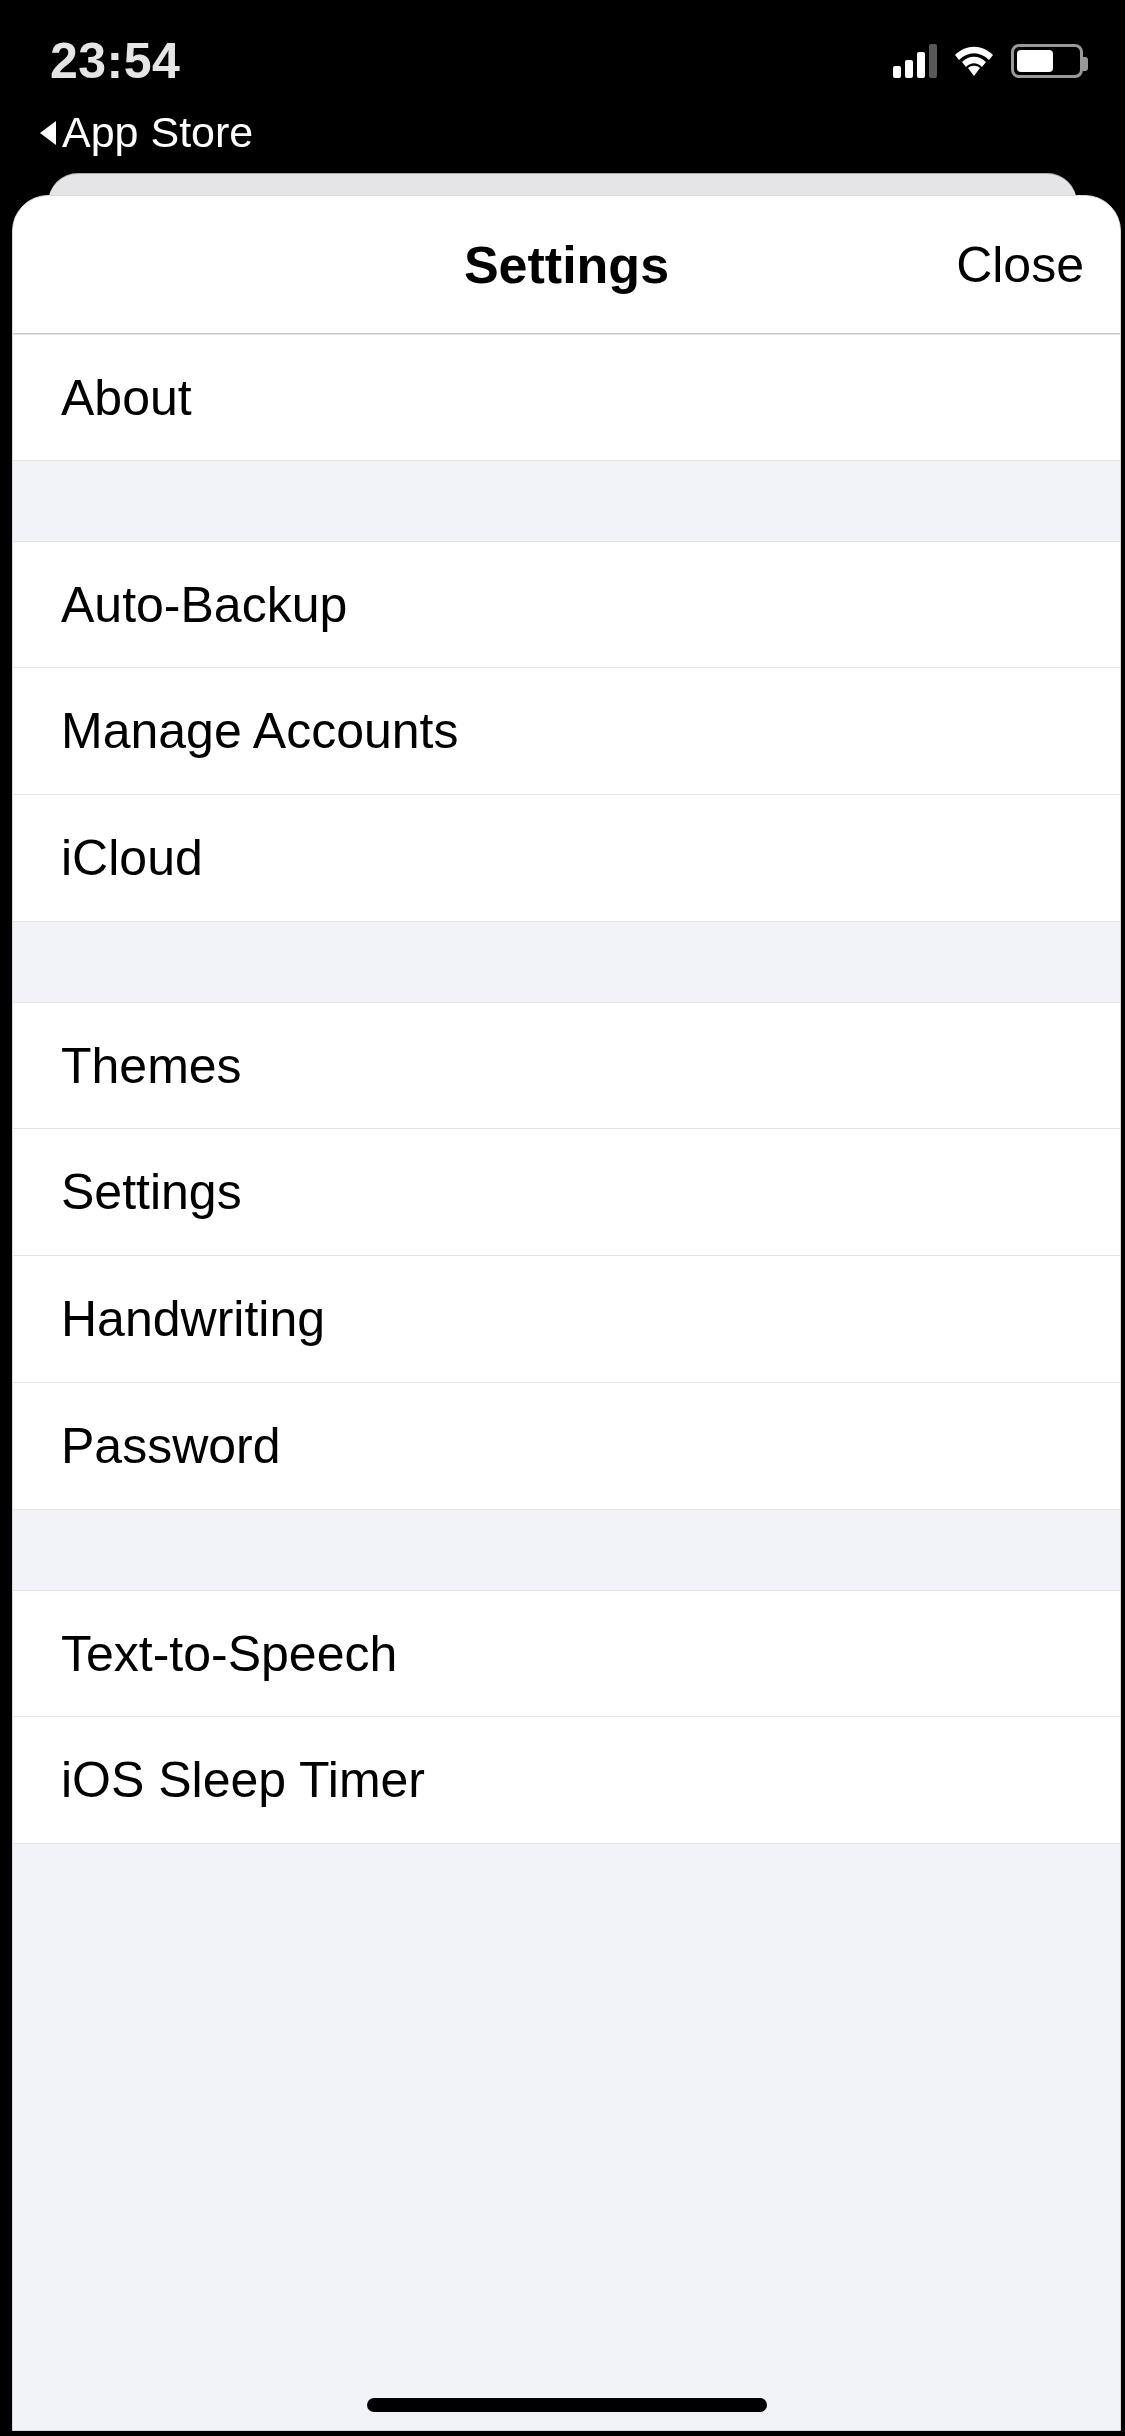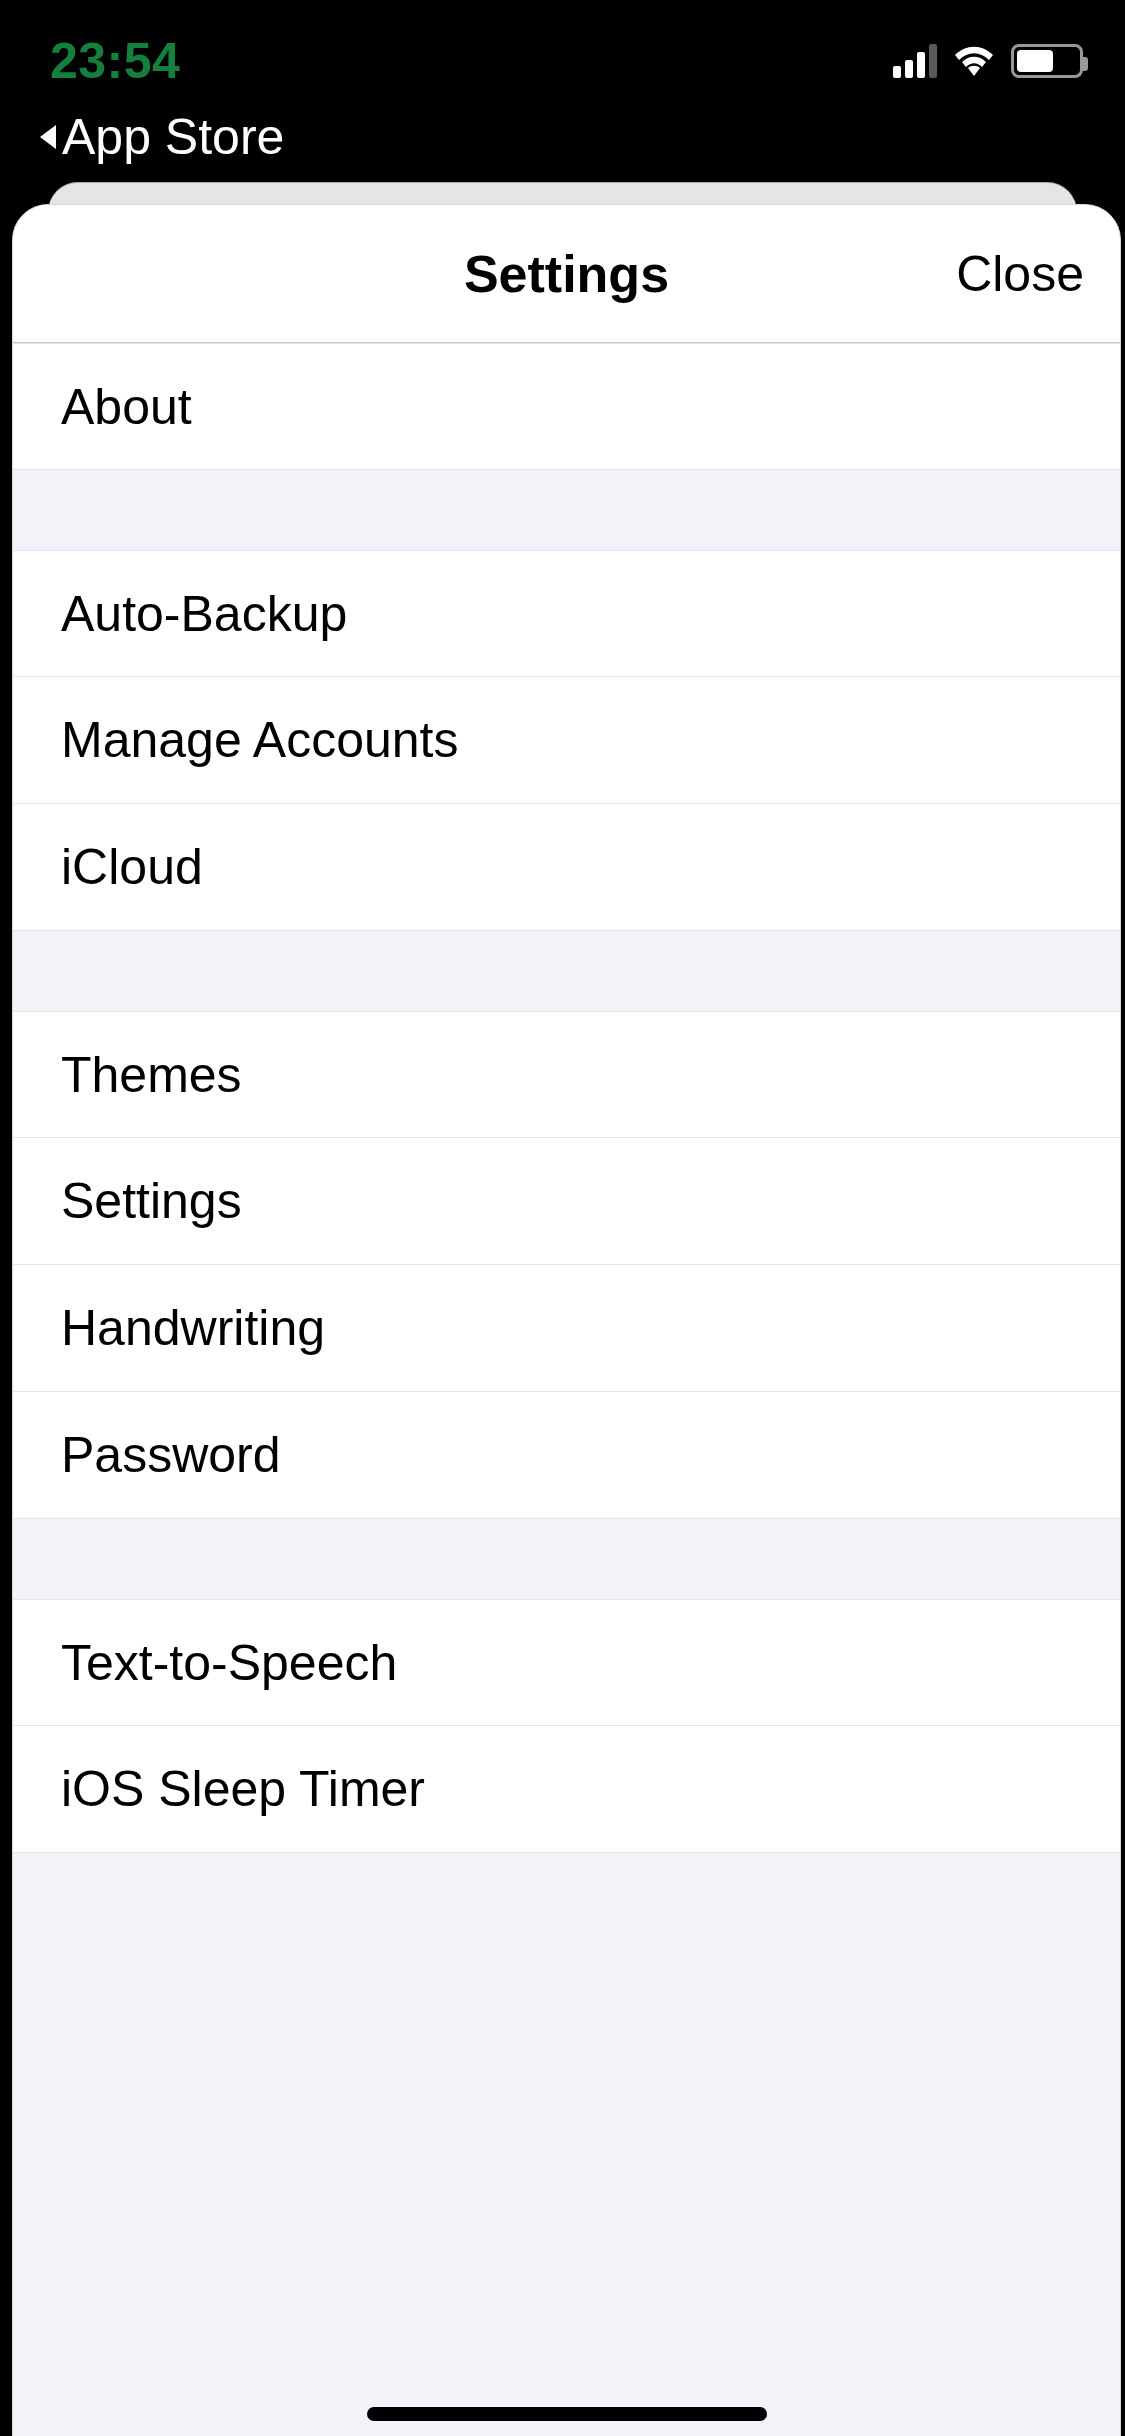--- a/index.html
+++ b/index.html
@@ -2,21 +2,21 @@
 <html><head>
   <meta charset="utf-8">
   <style>
     * { margin: 0; padding: 0; box-sizing: border-box; }
     html, body { width: 1125px; height: 2436px; font-family: -apple-system, "Helvetica Neue", Helvetica, Arial, sans-serif; background: #000; overflow: hidden; }
 
     
     .statusbar {
       width: 100%;
       height: 104px;
-      color: #15803d;
+      color: #e5e5e5;
       display: flex;
       align-items: center;
       justify-content: space-between;
       padding: 0 42px 0 50px;
     }
     .statusbar .time { font-size: 50px; font-weight: 600; letter-spacing: 0.5px; margin-top: 18px; }
     .statusbar .right { display: flex; align-items: center; gap: 14px; margin-top: 18px; }
 
     
     .cell-bars { display: flex; align-items: flex-end; gap: 4px; height: 34px; }
@@ -31,21 +31,21 @@
     .wifi-icon { width: 46px; height: 34px; }
 
     
     .battery { position: relative; width: 72px; height: 34px; border: 3px solid rgba(255,255,255,0.6); border-radius: 8px; }
     .battery .fill { position: absolute; top: 3px; left: 3px; bottom: 3px; width: 55%; background: #fff; border-radius: 4px; }
     .battery .nub { position: absolute; right: -8px; top: 10px; width: 5px; height: 14px; background: rgba(255,255,255,0.6); border-radius: 0 3px 3px 0; }
 
     
     .breadcrumb {
       color: #fff;
-      font-size: 50px;
+      font-size: 43px;
       display: flex;
       align-items: center;
       gap: 6px;
       padding: 4px 0 16px 40px;
       font-weight: 400;
     }
     .breadcrumb .tri {
       width: 0; height: 0;
       border-top: 12px solid transparent;
       border-bottom: 12px solid transparent;

